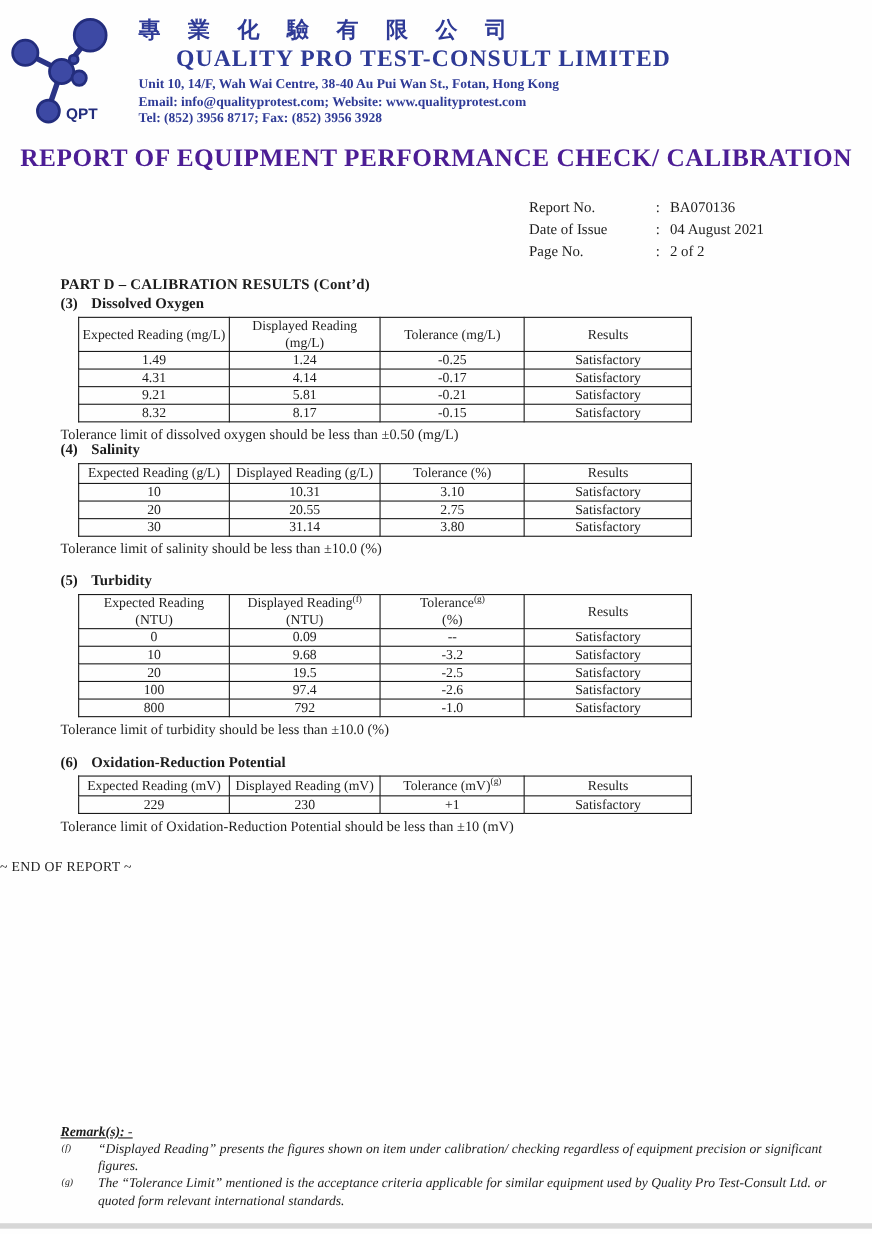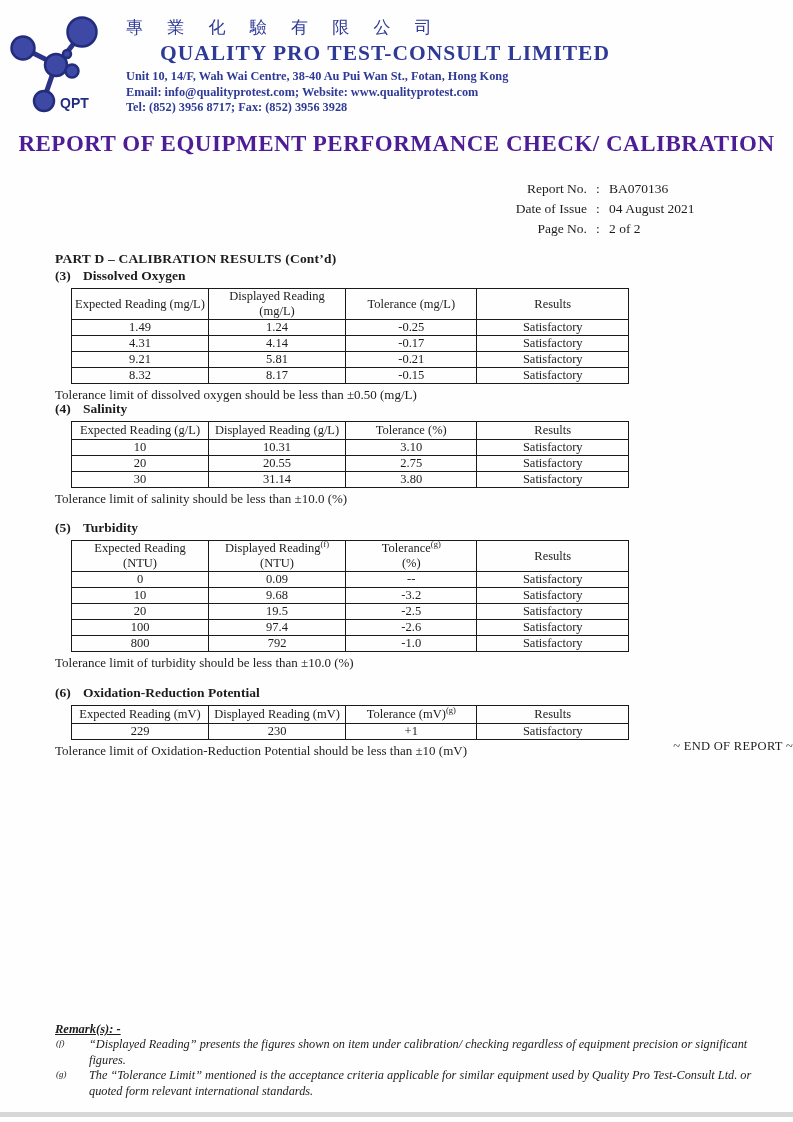--- a/index.html
+++ b/index.html
@@ -7,35 +7,35 @@
   body {
     width:793px; height:1122px; position:relative; overflow:hidden;
     font-family:"Liberation Serif", serif; color:#1c1c1c;
   }
   .page { position:absolute; inset:0; background:#fefefe; }
 
   
   .letterhead { position:absolute; left:6px; top:10px; width:760px; }
   .logo { position:absolute; left:0; top:2px; width:112px; height:102px; }
   .head-text { position:absolute; left:120px; top:8px; width:640px; color:#2e3a96; }
-  .company-cn { font-size:17px; font-weight:normal; letter-spacing:10px; line-height:20px; }
+  .company-cn { font-size:20px; font-weight:bold; letter-spacing:10px; line-height:20px; }
   .company-en { font-size:21.5px; font-weight:600; letter-spacing:1px; line-height:26px; margin-top:2px;margin-left:34px; }
   .addr-line  { font-size:12.3px; font-weight:bold; line-height:15.5px; }
   .addr-block { margin-top:3px; }
 
   
   .report-title {
     position:absolute; left:0; top:131px; width:100%; text-align:center;
     font-size:23px; font-weight:bold; letter-spacing:.5px; color:#4c1d95;
   }
 
   
   .report-info { position:absolute; left:481px; top:179px; font-size:13.5px; }
   .ri-row { display:flex; line-height:20px; }
-  .ri-label { width:106px;text-align:right; }
+  .ri-label { width:106px; }
   .ri-sep   { width:22px; text-align:center; }
 
   
   .part-heading { position:absolute; left:55px; top:251px; font-size:13.5px; font-weight:bold; letter-spacing:.2px;text-align:right; }
 
   
   .section { position:absolute; left:55px; width:694px; }
   .sec-s3 { top:268px; } .sec-s4 { top:401px; } .sec-s5 { top:520px; } .sec-s6 { top:685px; }
   .sec-heading { font-size:13.5px; font-weight:bold; }
   .sec-num { display:inline-block; width:28px; }
@@ -43,21 +43,21 @@
   table.cal th, table.cal td {
     border:1px solid #1a1a1a; text-align:center; vertical-align:middle;
     font-size:12.5px; font-weight:normal; padding:0 3px; line-height:15px; height:16px;
   }
   table.cal th { height:18px; }
   table.cal sup { font-size:8.5px; line-height:0; }
   col.c1 { width:24.6%; } col.c2 { width:24.6%; } col.c3 { width:23.6%; } col.c4 { width:27.2%; }
   .sec-note { font-size:13px; margin-top:3px; line-height:16px; }
 
   
-  .end-report { position:absolute; left:0; top:739px; width:100%; text-align:right; font-size:12.5px; letter-spacing:.3px; }
+  .end-report { position:absolute; left:0; top:781px; width:100%; text-align:left; font-size:12.5px; letter-spacing:.3px; }
 
   
   .remarks { position:absolute; left:55px; top:1022px; width:700px; font-style:italic; }
   .remark-heading { font-size:12.5px; font-weight:bold; text-decoration:underline; line-height:15px; }
   .remark-item { display:flex; font-size:12.3px; line-height:15.5px; }
   .remark-marker { width:34px; flex:0 0 34px; font-size:9px; vertical-align:top; position:relative; top:-1px; padding-left:1px; }
   .remark-text { flex:1; }
 
   
   .scan-edge { position:absolute; left:0; top:1112px; width:100%; height:5px; background:#d7d7d7; }

